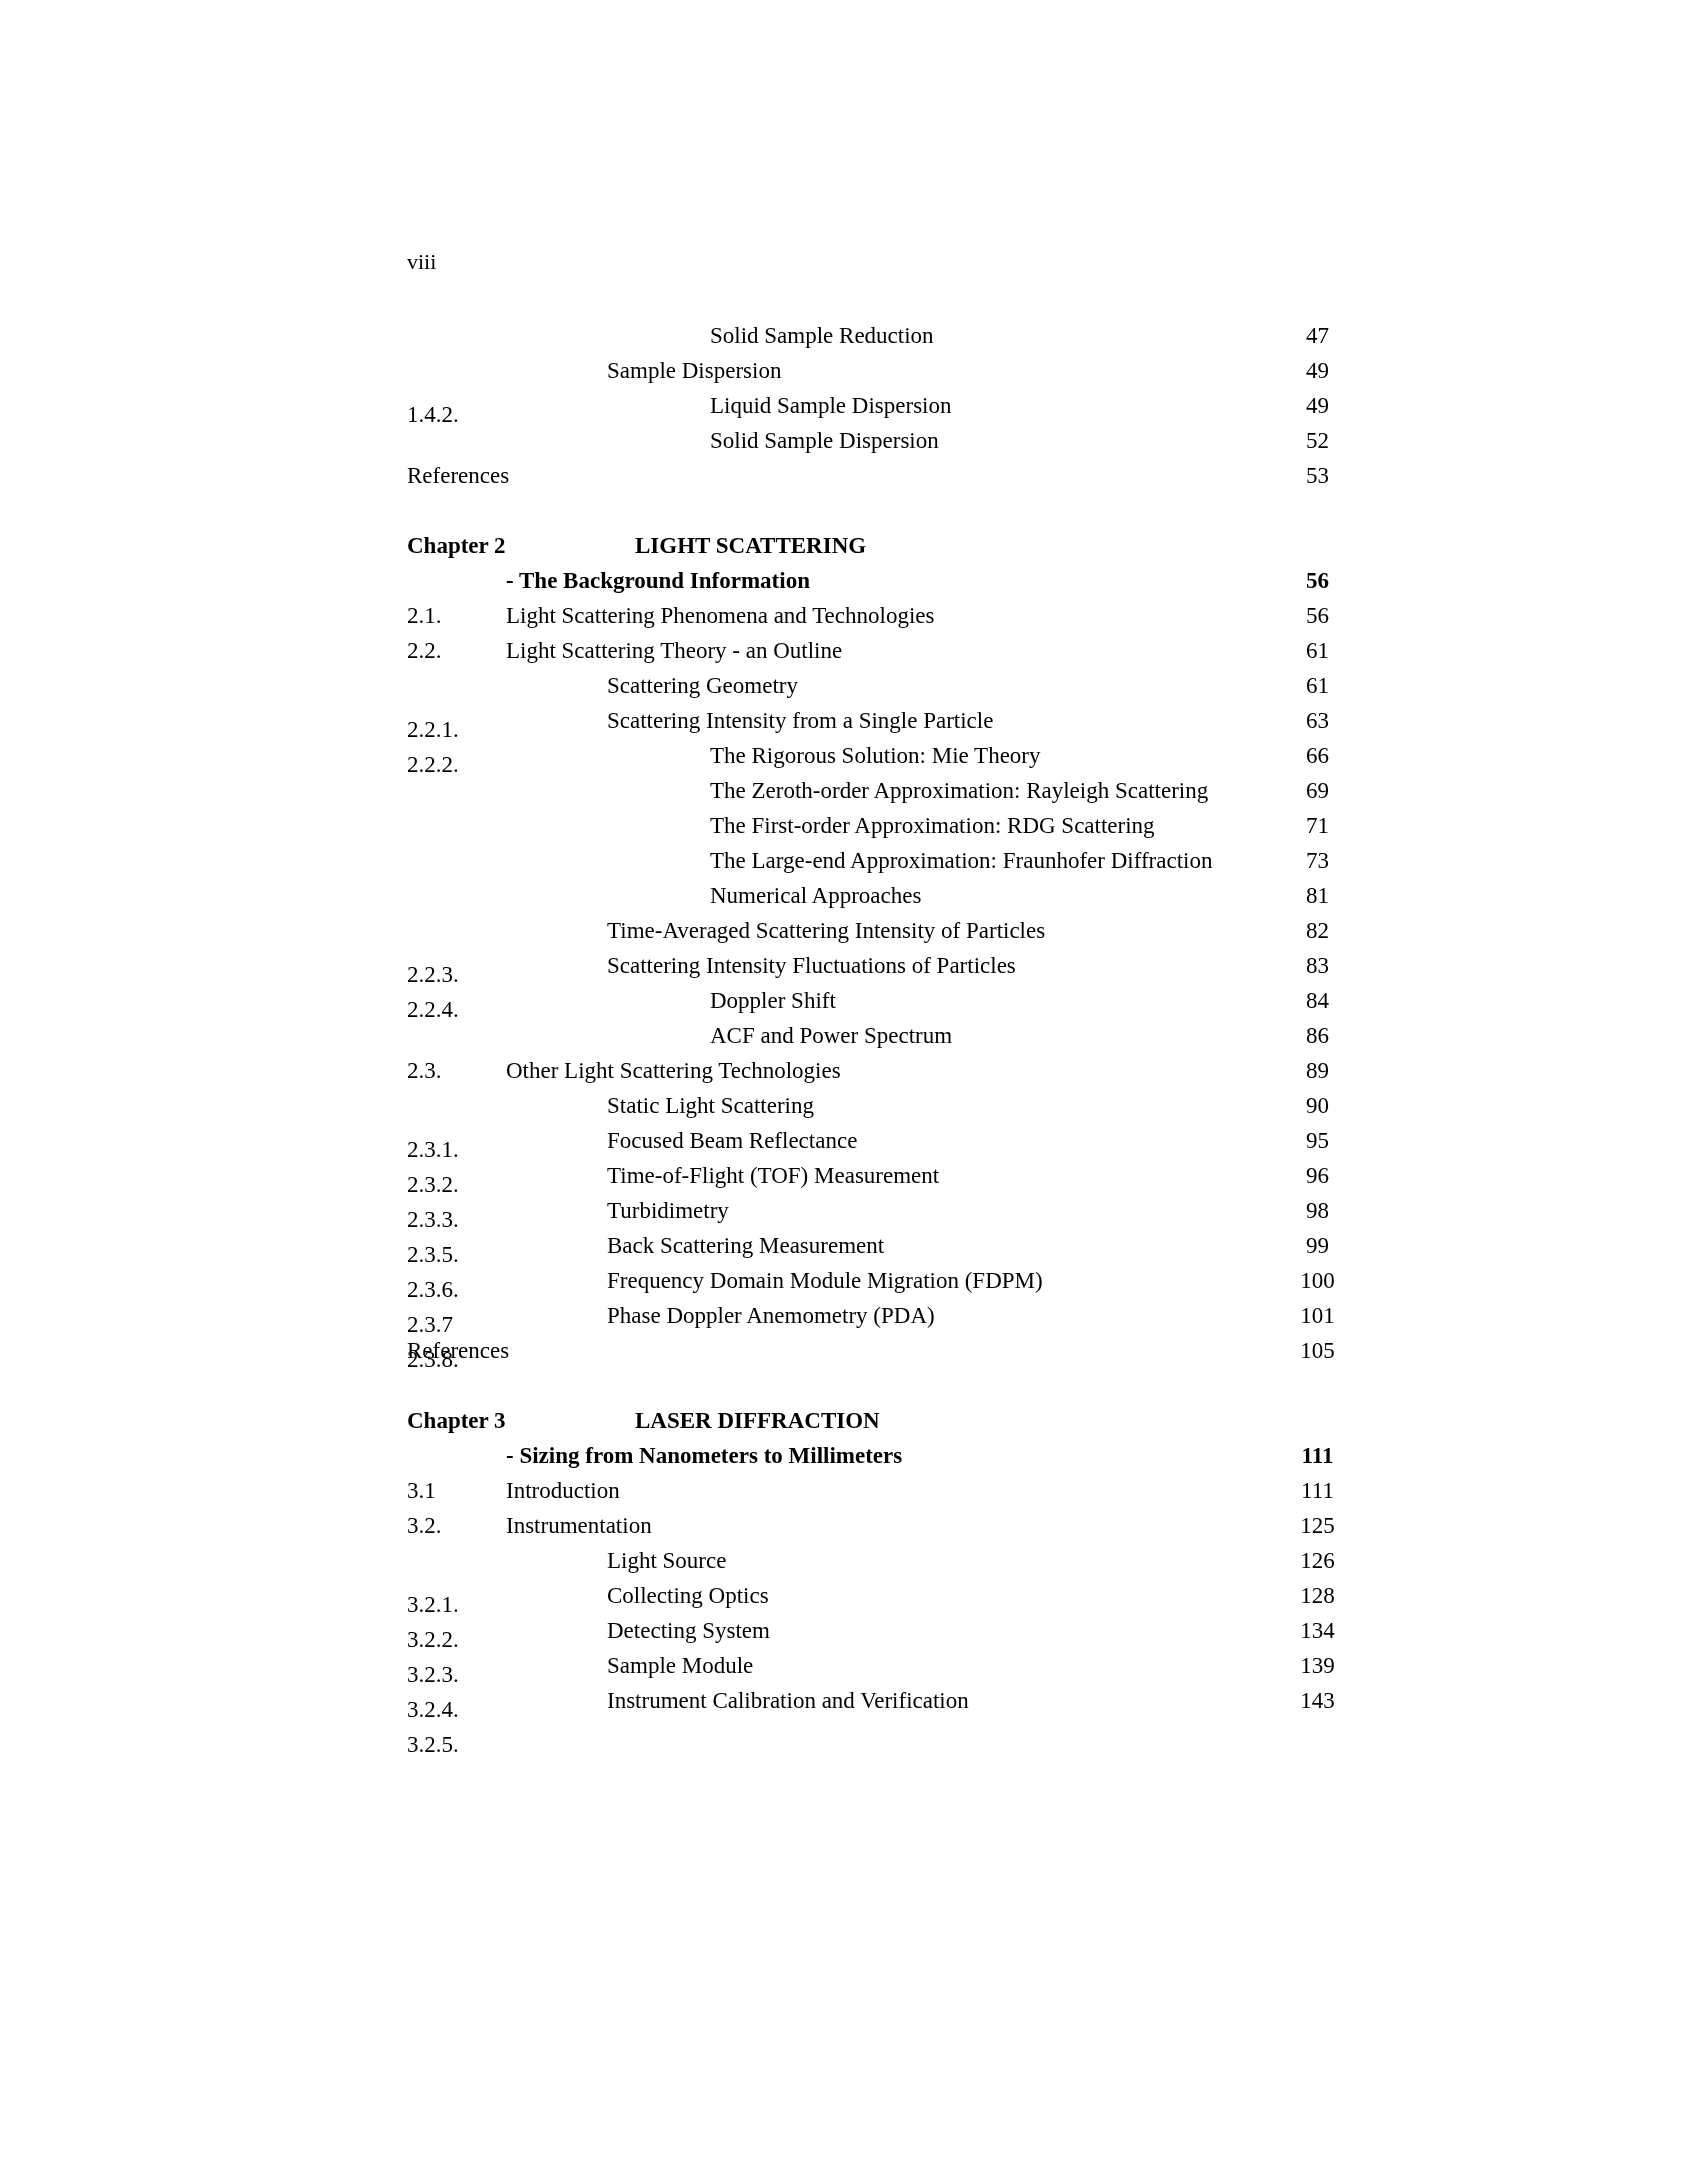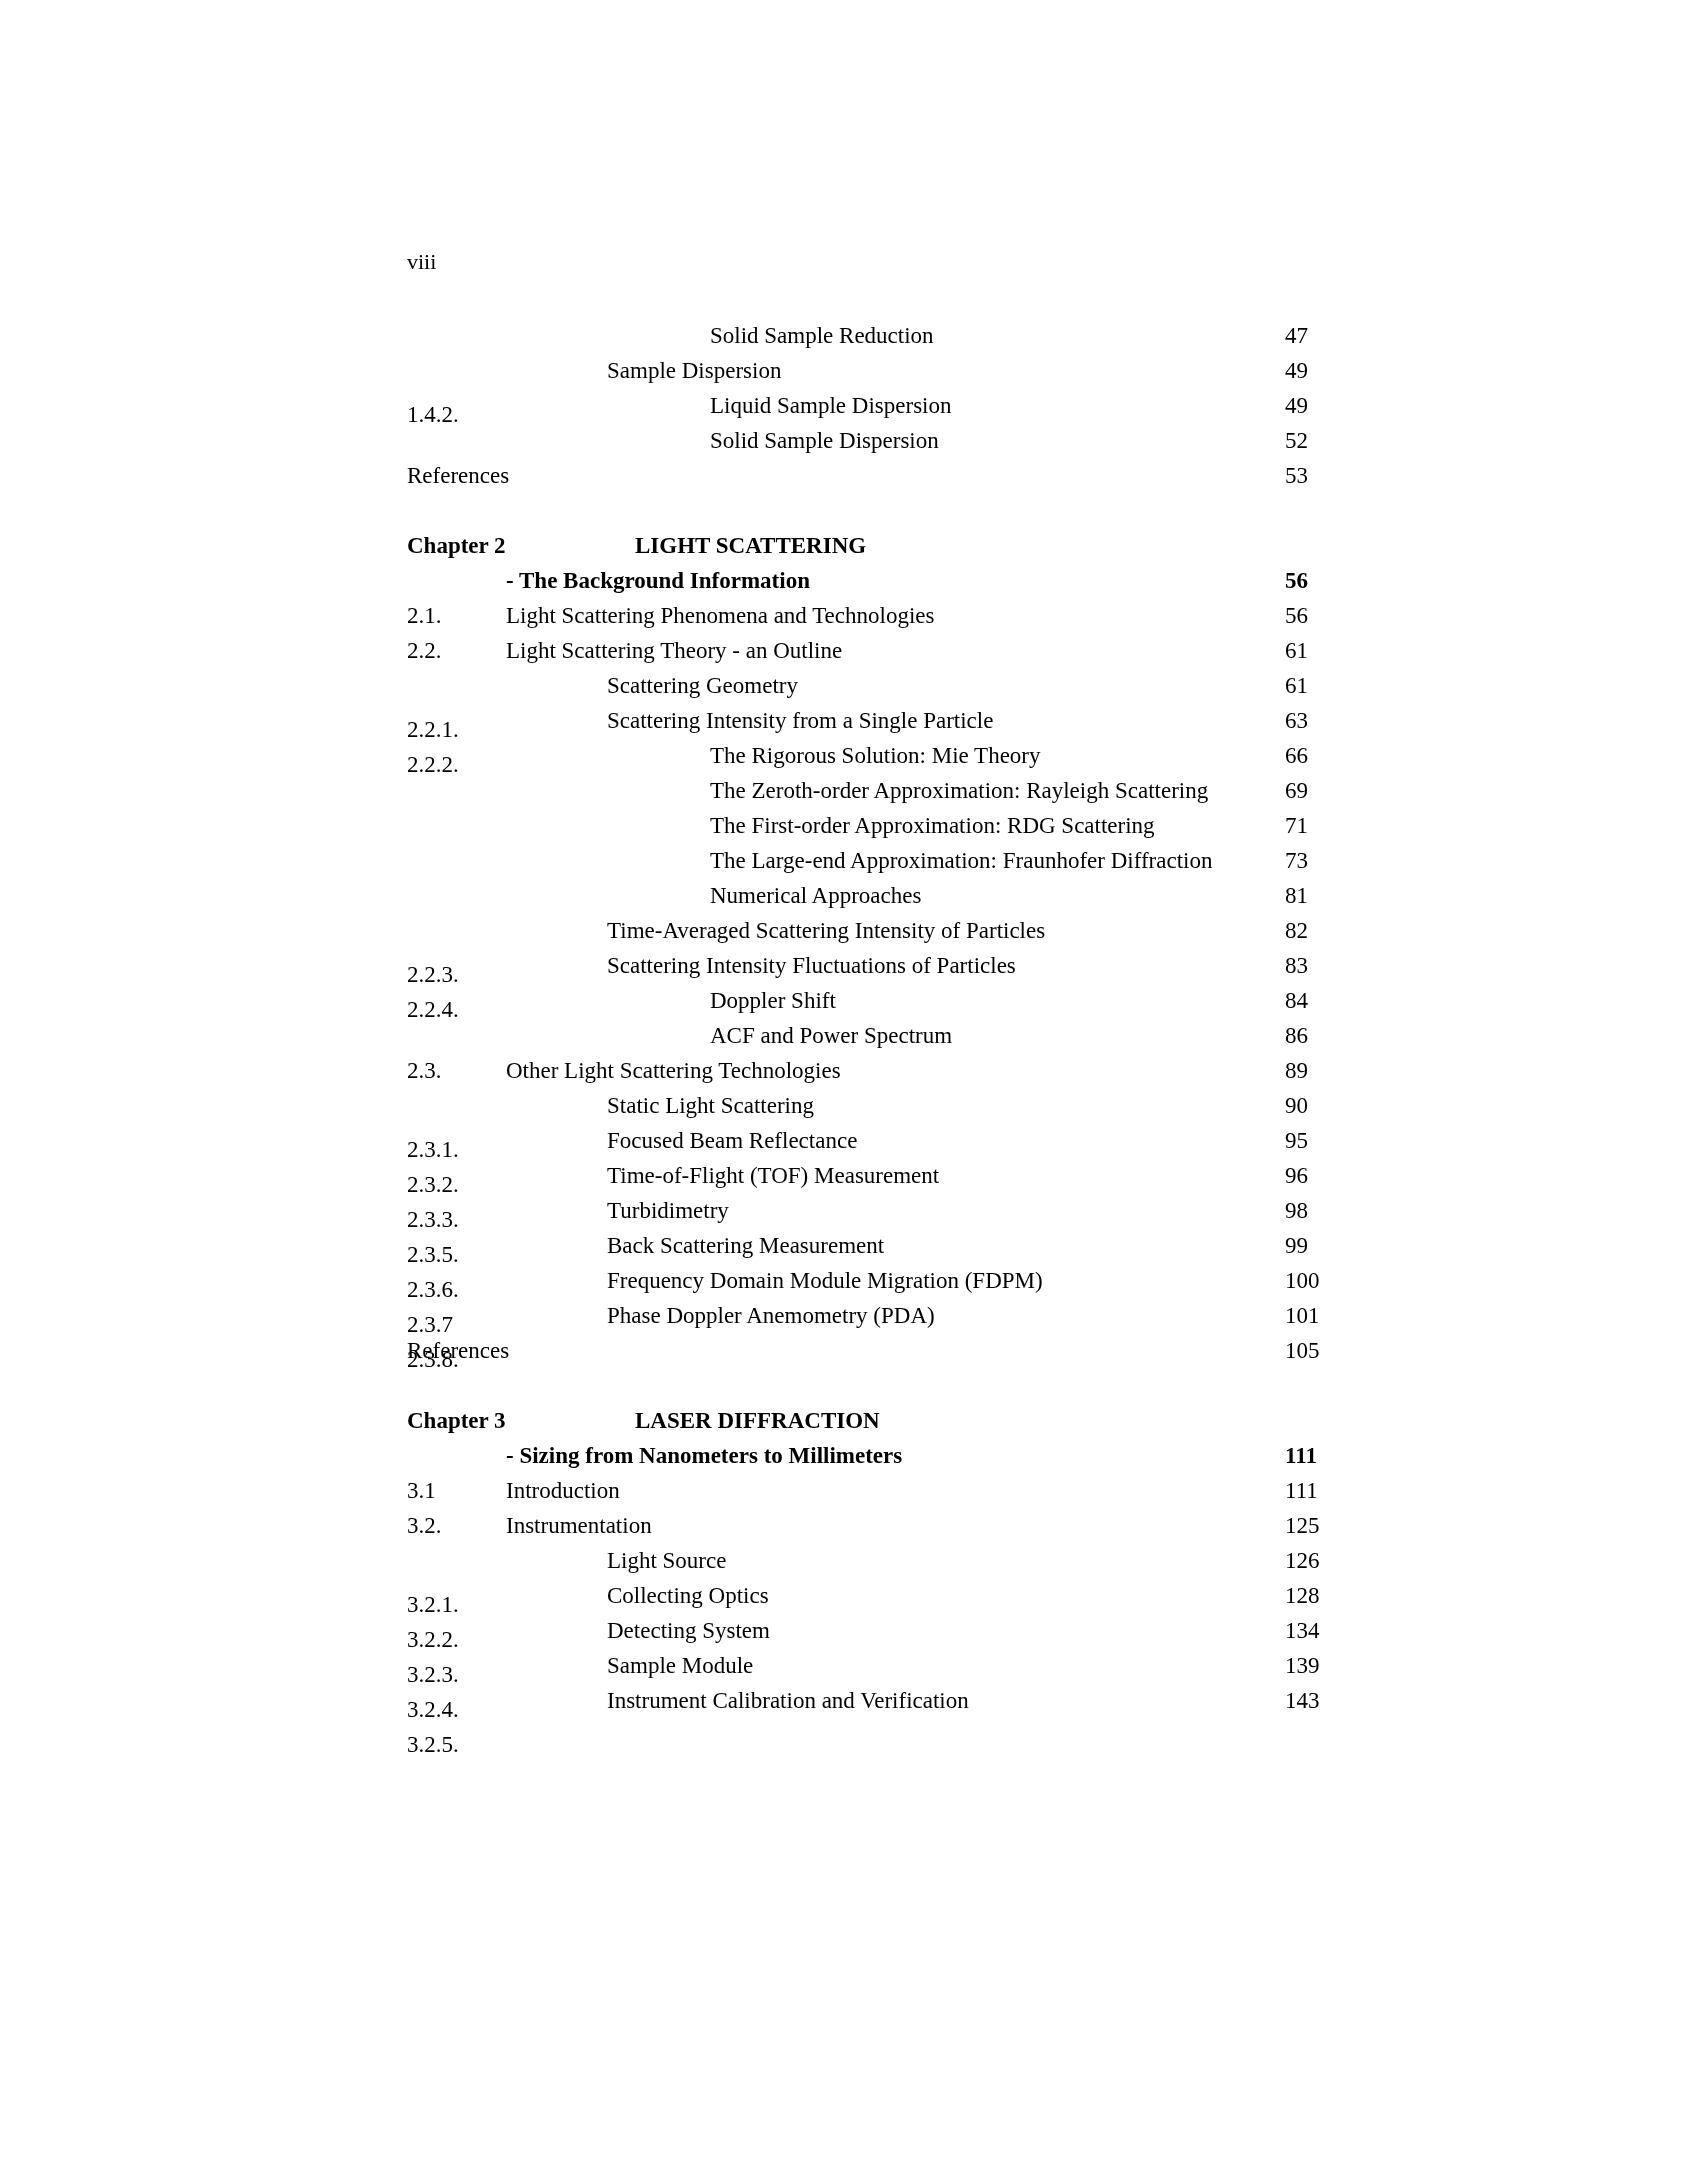--- a/index.html
+++ b/index.html
@@ -49,21 +49,21 @@
   .row .num {
     position: absolute;
     top: 0;
     left: 0;
   }
   .row .page {
     position: absolute;
     top: 0;
     left: 878px;
     width: 65px;
-    text-align: left;
+    text-align: center;
     background: transparent;
     height: auto;
   }       
   .lvl-0    { left: 0px; }
   .lvl-1    { left: 99px; margin-top: 44px; }     
   .lvl-text0{ left: 99px; }     
   .lvl-text1{ left: 200px; }     
   .lvl-text2{ left: 303px; }     
   .lvl-chapnum { left: 0px; }
   .lvl-chaptitle { left: 228px; }

